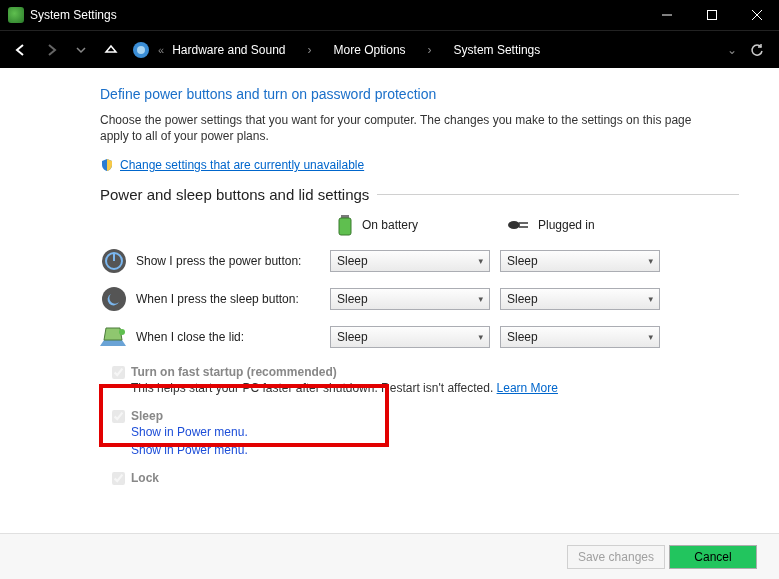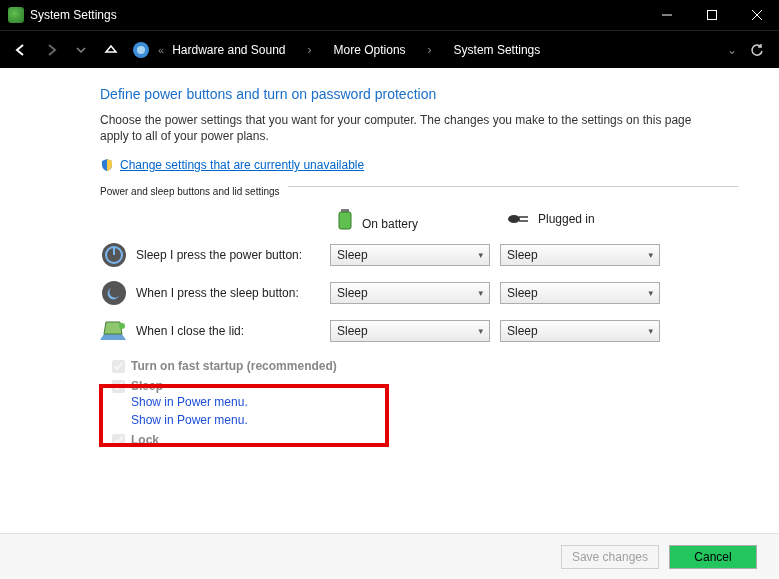--- a/index.html
+++ b/index.html
@@ -26,43 +26,43 @@
   .search-icon { color: #888; font-size: 12px; }
 
   
   .content { padding: 18px 40px 0 100px; color: #222; }
   h1 { color: #1a6fc9; font-weight: 400; font-size: 14px; margin-bottom: 10px; }
   .desc { font-size: 12px; line-height: 16px; color: #333; margin-bottom: 14px; max-width: 620px; }
   .shield-row { display: flex; align-items: flex-start; gap: 6px; margin: 8px 0 14px; }
   .shield-icon { width: 14px; height: 14px; }
   .link { color: #0066cc; font-size: 12px; }
 
-  .section-label { font-size: 10px; color: #222; display: flex; align-items: flex-start; gap: 8px; margin-bottom: 10px; }
+  .section-label { font-size: 15px; color: #222; display: flex; align-items: center; gap: 8px; margin-bottom: 10px; }
   .section-label .line { flex: 1; border-top: 1px solid #d0d0d0; }
 
   .power-grid { display: grid; grid-template-columns: 220px 160px 160px; gap: 10px 10px; align-items: center; margin-bottom: 14px; }
-  .col-head { display: flex; align-items: flex-end; gap: 8px; font-size: 12px; justify-content: flex-start; padding-left: 6px; }
+  .col-head { display: flex; align-items: center; gap: 8px; font-size: 12px; justify-content: flex-start; padding-left: 6px; }
   .row-head { display: flex; align-items: center; gap: 8px; font-size: 12px; }
   .row-icon { width: 28px; height: 28px; display: flex; align-items: center; justify-content: center; }
   .dropdown { border: 1px solid #abadb3; background: linear-gradient(#fdfdfd,#eaeaea); height: 22px; display: flex; align-items: center; justify-content: space-between; padding: 0 6px; font-size: 12px; }
   .dd-arrow { color: #555; font-size: 9px; }
 
   .shutdown-section { font-size: 12px; margin-top: 4px; }
-  .check-row { display: flex; align-items: flex-start; gap: 6px; font-size: 12px; margin: 6px 0 2px; padding-left: 12px; }
+  .check-row { display: flex; align-items: flex-start; gap: 6px; font-size: 12px; margin: 14px 0 2px; padding-left: 12px; }
   .check-row input[type=checkbox] { width: 13px; height: 13px; margin-top: 1px; }
   .check-row.dim { color: #888; }
   .check-row.dim input { opacity: 0.5; }
   .check-desc { font-size: 12px; color: #333; padding-left: 31px; margin-bottom: 4px; }
   .check-desc.dim { color: #1d4ed8; }
   .bold { font-weight: 600; }
 
   .highlight-box { position: absolute; border: 4px solid #e20000; width: 290px; height: 63px; left: 99px; top: 384px; pointer-events: none; }
 
   
-  .footer-bar { position: absolute; left: 0; right: 0; bottom: 0; height: 46px; border-top: 1px solid #e0e0e0; background: #f7f7f7; display: flex; align-items: center; justify-content: flex-end; padding-right: 22px; gap: 10px; }
+  .footer-bar { position: absolute; left: 0; right: 0; bottom: 0; height: 46px; border-top: 1px solid #e0e0e0; background: #f7f7f7; display: flex; align-items: center; justify-content: flex-end; padding-right: 22px; gap: 4px; }
   .btn { min-width: 88px; height: 24px; border: 1px solid #adadad; background: #22c55e; font-size: 12px; display: flex; align-items: center; justify-content: center; padding: 0 10px; }
   .btn.disabled { color: #a0a0a0; background: #f5f5f5; border-color: #d0d0d0; }
 
   
   svg { display: block; }
 </style>
 </head>
 <body>
 
 <div class="titlebar">
@@ -167,21 +167,21 @@
     </div>
 
     <div class="row-head">
       <div class="row-icon">
         <svg width="26" height="26">
             <circle cx="13" cy="13" r="12" fill="#555"></circle>
             <circle cx="13" cy="13" r="8" fill="none" stroke="#7bb7ef" stroke-width="2"></circle>
             <line x1="13" y1="5" x2="13" y2="13" stroke="#7bb7ef" stroke-width="2"></line>
           </svg>
       </div>
-      <span>Sleep I press the power button:</span>
+      <span>Show I press the power button:</span>
     </div>
     <div class="dropdown">
         <span>Sleep</span>
         <span class="dd-arrow">▾</span>
       </div>
     <div class="dropdown">
         <span>Sleep</span>
         <span class="dd-arrow">▾</span>
       </div>
 
@@ -222,20 +222,23 @@
         <span class="dd-arrow">▾</span>
       </div>
   </div>
 
 
   <div class="shutdown-section">
     <div class="check-row dim">
       <input type="checkbox" checked="" disabled="" style="">
       <span class="bold">Turn on fast startup (recommended)</span>
     </div>
+    <div class="check-desc">
+      <span>This helps start your PC faster after shutdown. Restart isn't affected. </span><a href="#" class="link">Learn More</a>
+    </div>
 
     <div class="check-row dim">
       <input type="checkbox" checked="" disabled="" style="">
       <span class="bold">Sleep</span>
     </div>
     <div class="check-desc dim">Show in Power menu.</div>
 
     <div class="check-desc dim">Show in Power menu.</div>
 
     <div class="check-row dim">

